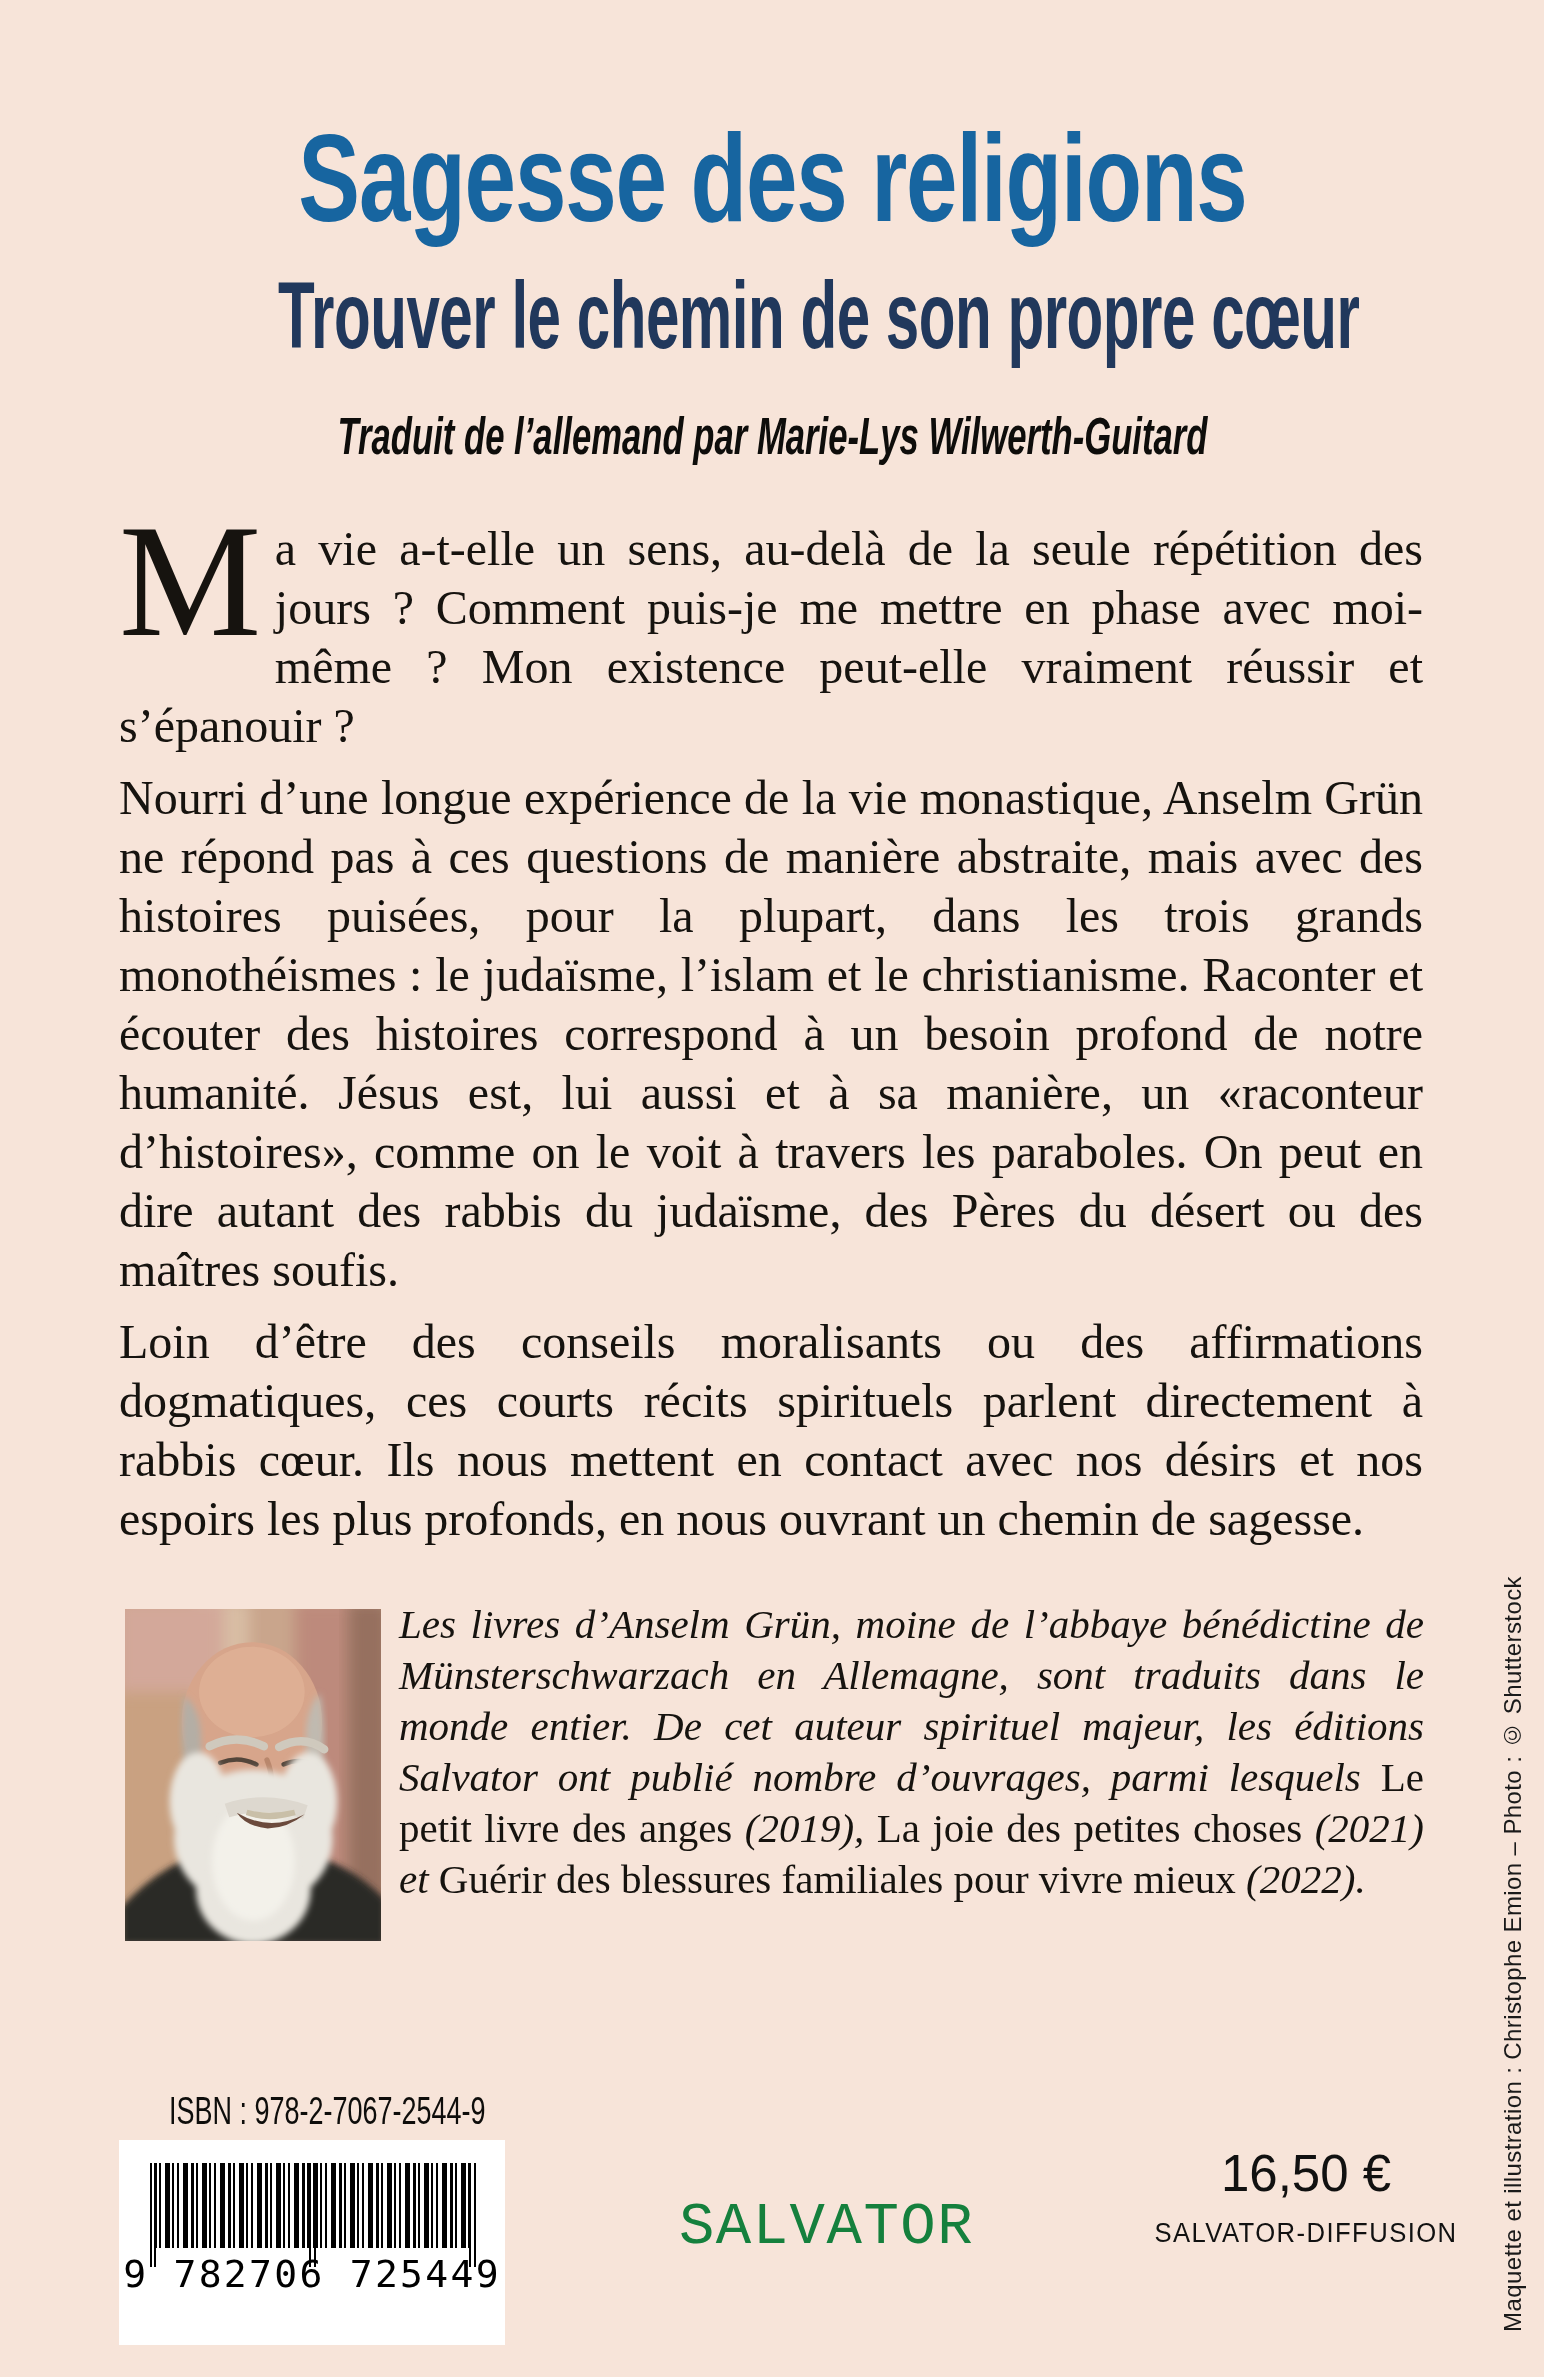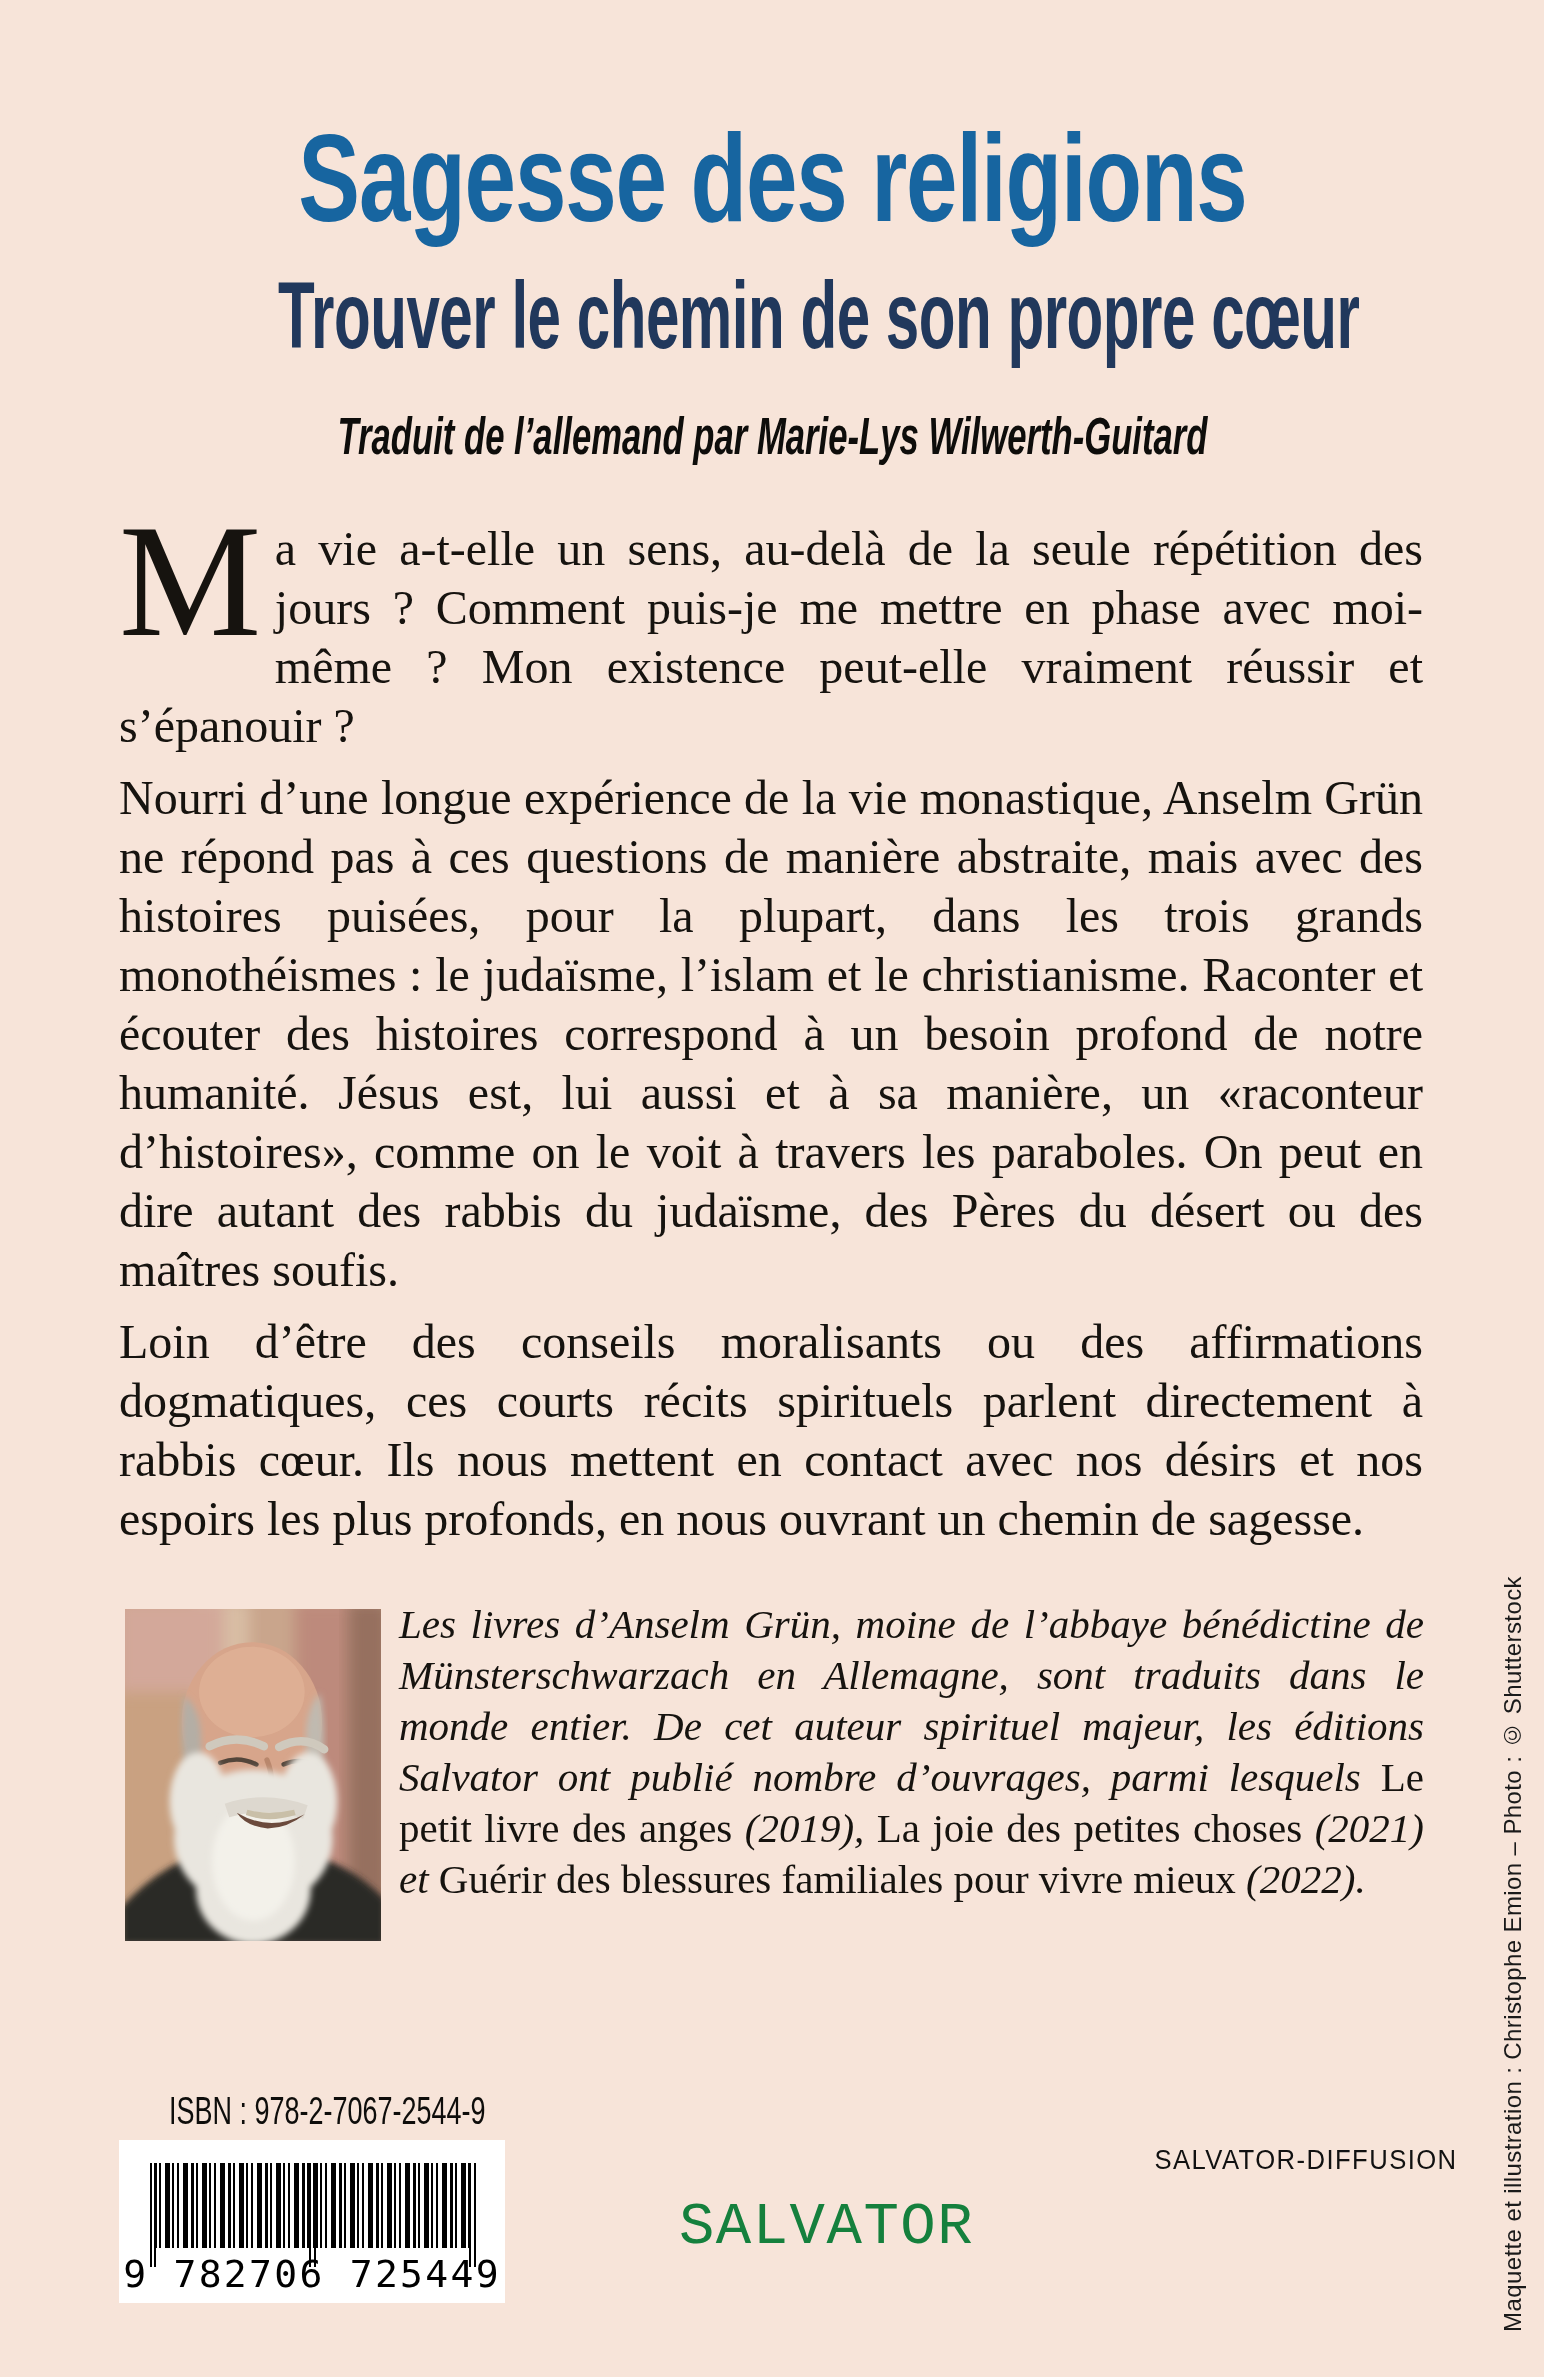--- a/index.html
+++ b/index.html
@@ -99,21 +99,21 @@
     font-size: 38px;
     line-height: 38px;
     transform: scaleX(0.71);
     transform-origin: left center;
     white-space: nowrap;
     color: #0e0d0b;
   }
   .barcode-box {
     position: absolute;
     top: 2140px; left: 119px;
-    width: 386px; height: 163px;
+    width: 386px; height: 205px;
     background: #ffffff;
   }
   .barcode-bars {
     position: absolute;
     top: 22.6px; left: 35px;
     width: 319px; height: 85px;
     background: repeating-linear-gradient(90deg,
       #000 0 3px,  transparent 3px 5.3px,
       #000 5.3px 6.8px, transparent 6.8px 11.3px,
       #000 11.3px 16px, transparent 16px 18px,
@@ -250,19 +250,20 @@
     <div class="guard g3"></div>
     <div class="guard g4"></div>
     <div class="guard g5"></div>
     <div class="guard g6"></div>
     <div class="barcode-digits">9 782706 725449</div>
   </div>
 
   <div class="publisher-logo">SALVATOR</div>
 
   <div class="price-block">
+    <div class="price">16,50 €</div>
     <div class="distributor">SALVATOR-DIFFUSION</div>
   </div>
 
   <div class="credit">Maquette et illustration : Christophe Emion – Photo : © Shutterstock</div>
 
 </div>
 
 
 </body></html>

